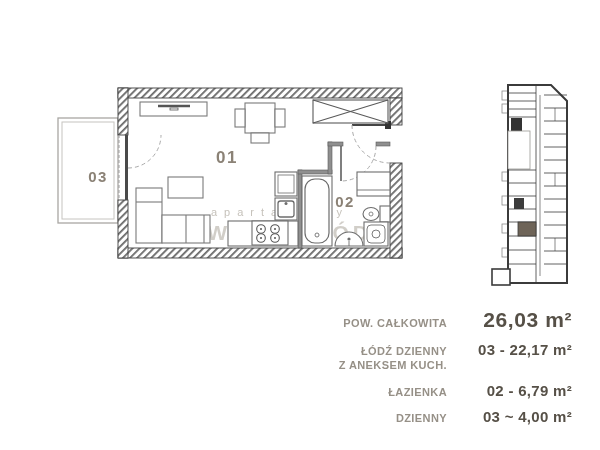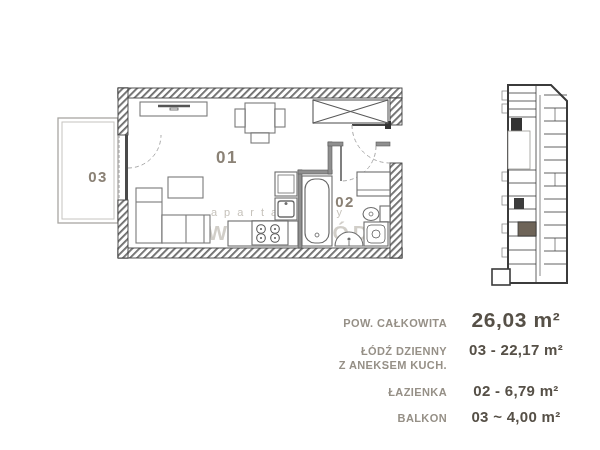--- a/index.html
+++ b/index.html
@@ -12,21 +12,21 @@
   .legend{
     position:absolute;right:28px;top:308px;
     display:grid;grid-template-columns:auto 112px;
     column-gap:13px;row-gap:9px;align-items:baseline;
   }
   .legend .lbl{
     text-align:right;font-size:11px;font-weight:700;
     color:#969087;letter-spacing:.4px;line-height:1.25;
   }
   .legend .val{
-    text-align:center;font-weight:700;color:#565047;font-size:15px;
+    text-align:right;font-weight:700;color:#565047;font-size:15px;
     letter-spacing:.3px;white-space:nowrap;
   }
   .legend .val.big{font-size:21px;letter-spacing:.6px;}
   .room-label{
     font-family:"Liberation Sans", sans-serif;font-weight:700;
     fill:#8b8276;letter-spacing:1.5px;
   }
   .wm{fill:#c6c2bb;font-family:"Liberation Sans", sans-serif;}
 </style>
 </head>
@@ -237,15 +237,15 @@
 
   <div class="lbl">
     <span>ŁÓDŹ DZIENNY</span><br>
     <span>Z ANEKSEM KUCH.</span>
   </div>
   <div class="val">03 - 22,17 m²</div>
 
   <div class="lbl">ŁAZIENKA</div>
   <div class="val">02 - 6,79 m²</div>
 
-  <div class="lbl">BALKON</div>
+  <div class="lbl">DZIENNY</div>
   <div class="val">03 ~ 4,00 m²</div>
 </div>
 
 </body></html>

